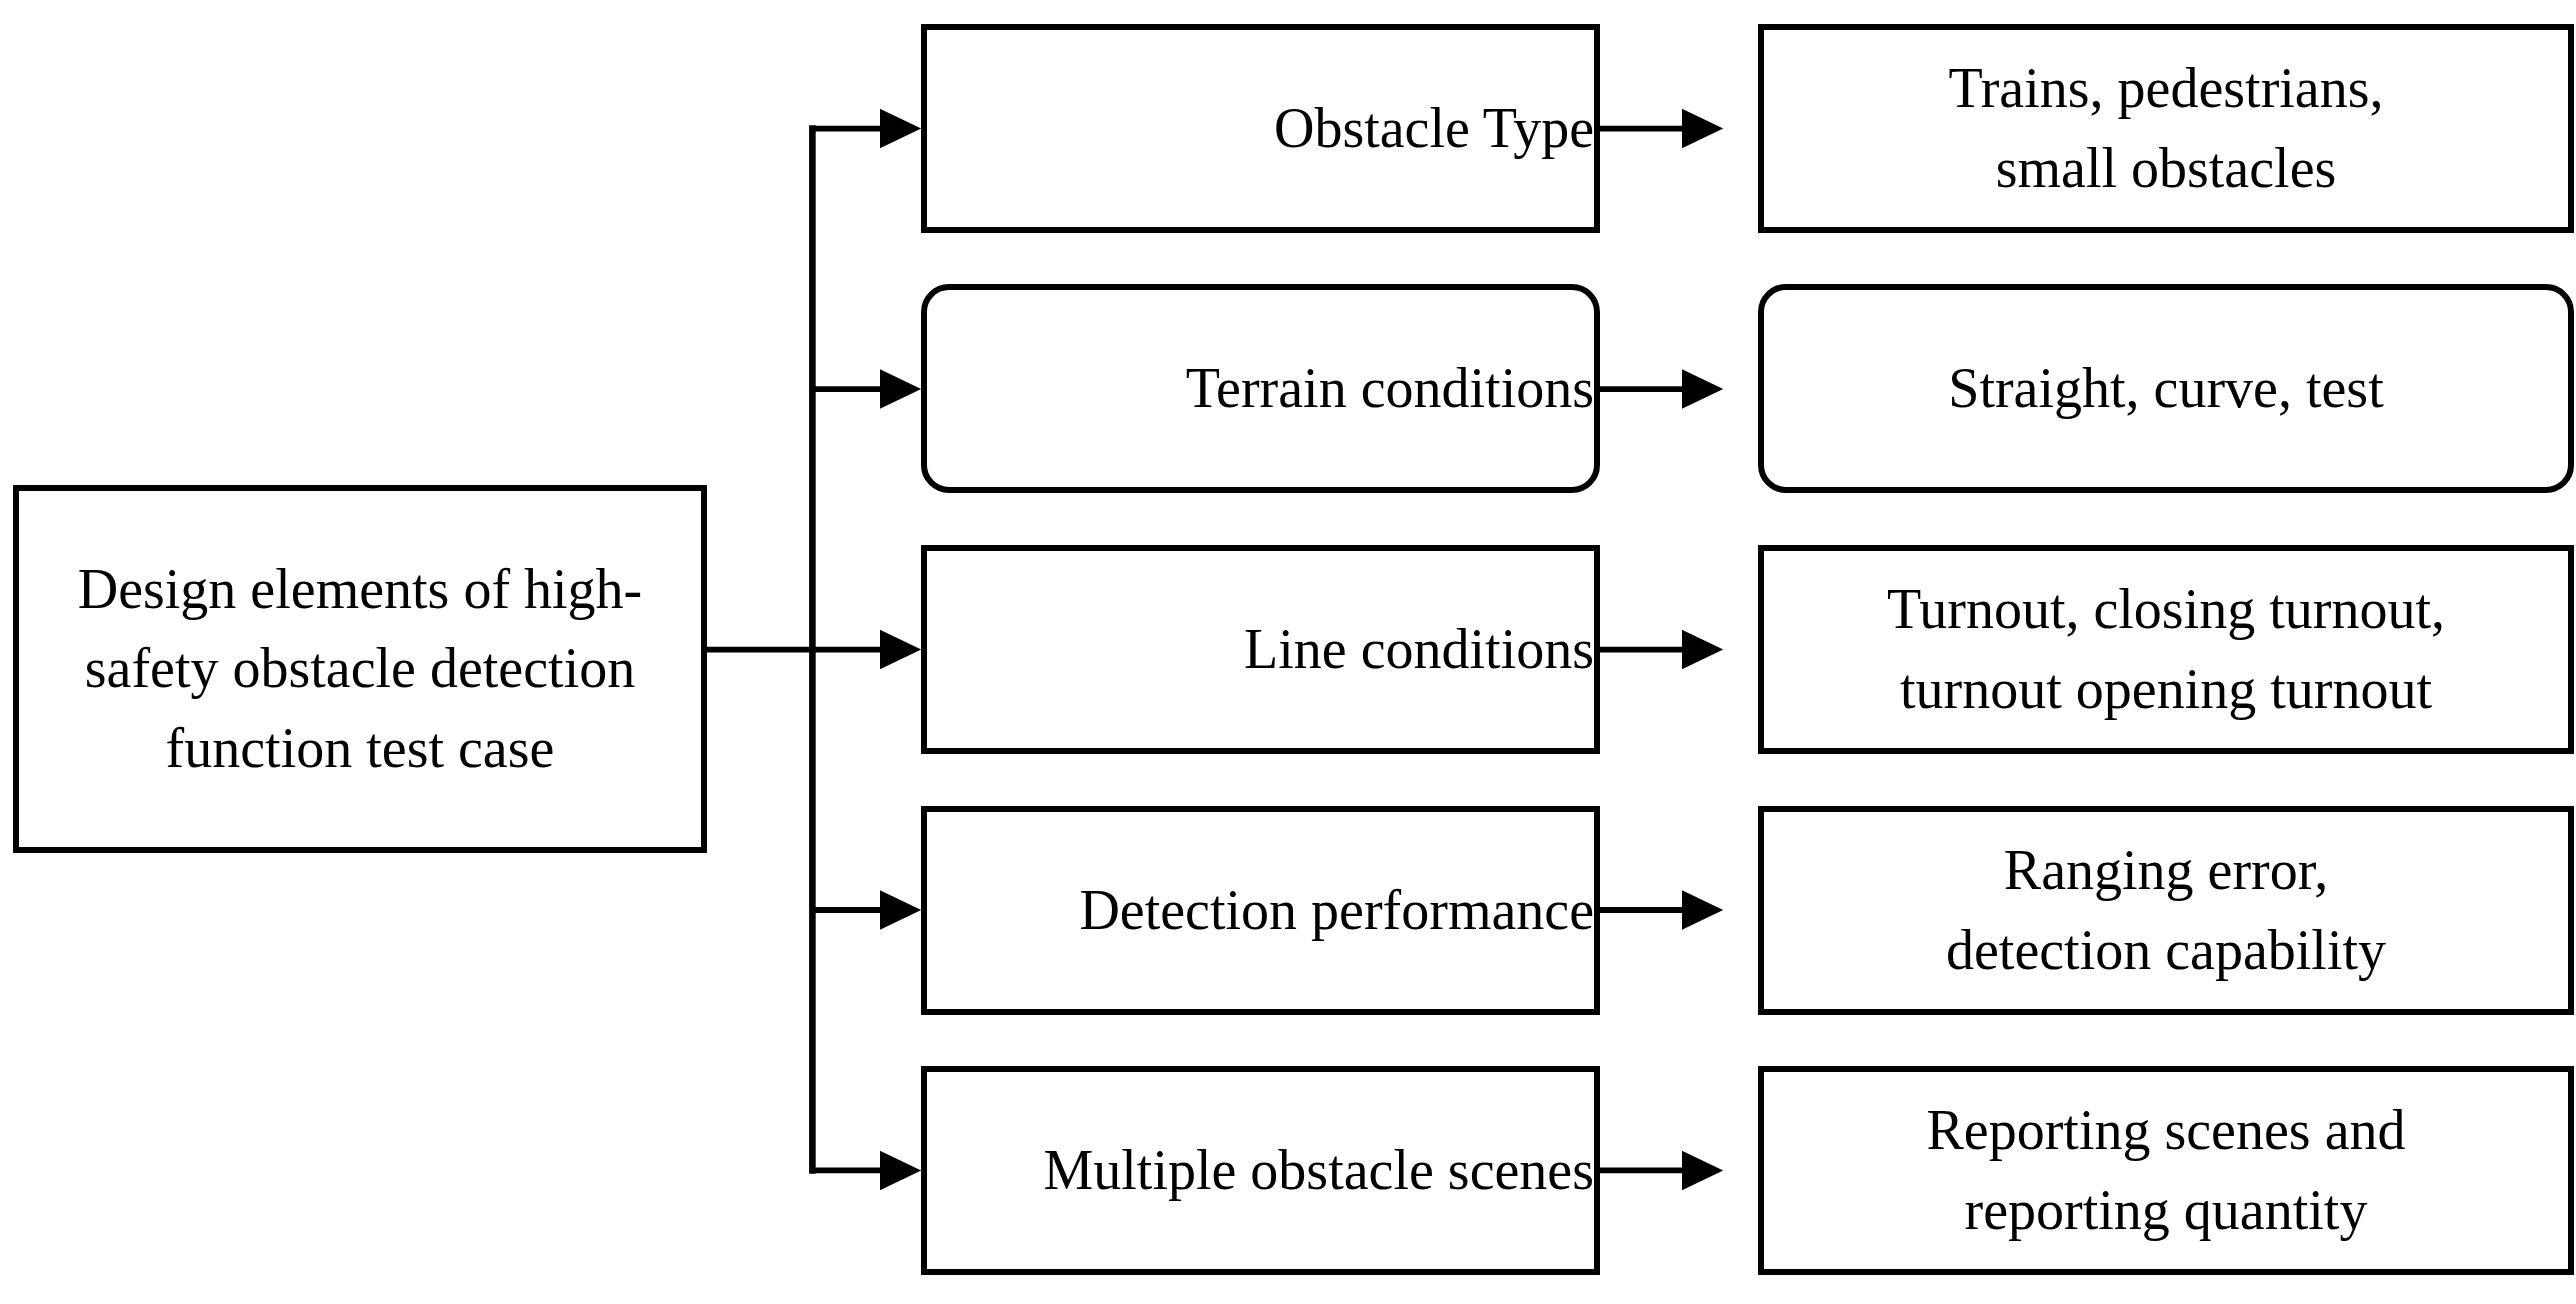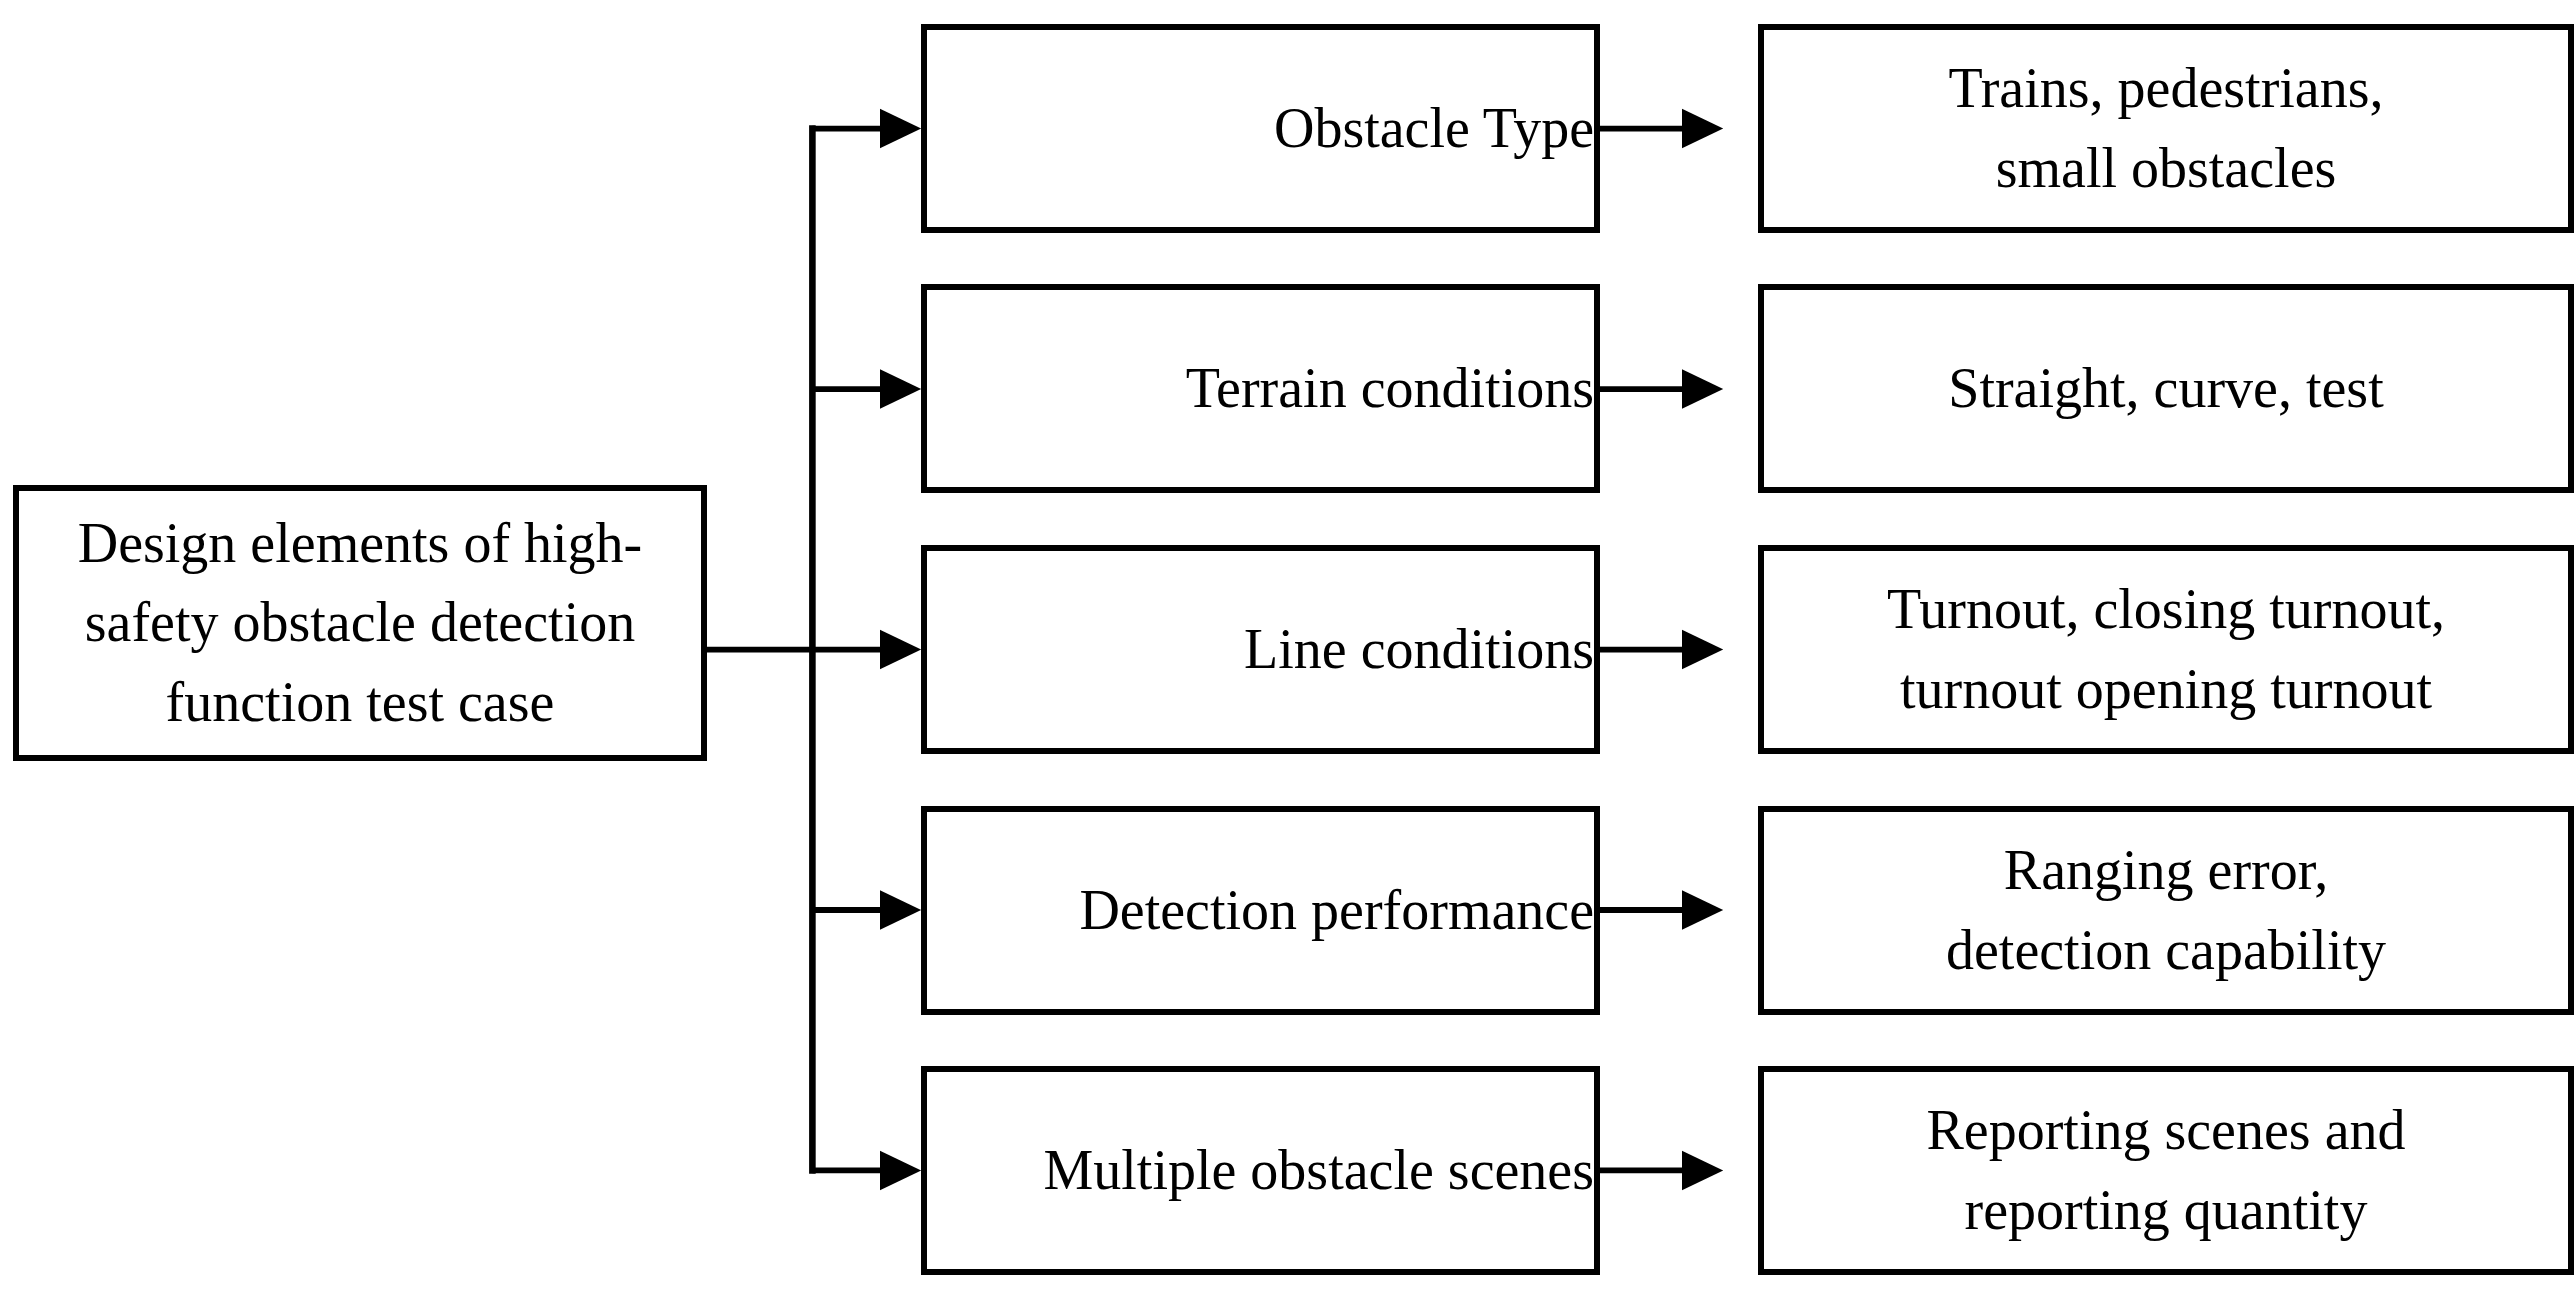--- a/index.html
+++ b/index.html
@@ -33,36 +33,36 @@
     text-align: center;
     font-size: 56px;
     line-height: 1.42;
     white-space: pre-line;
     color: #000000;
   }
   .root-box {
     left: 13px;
     top: 485px;
     width: 694px;
-    height: 276px;
+    height: 368px;
     text-align: center;
   }
   .cat-box {
     left: 921px;
     width: 679px;
     height: 209px;
     justify-content: flex-end;
   }
   .detail-box {
     left: 1758px;
     width: 816px;
     height: 209px;
   }
   .row-0 { top: 24px; }
-  .row-1 { top: 284px; }
+  .row-1 { top: 284px; border-radius: 28px; }
   .row-2 { top: 545px; }
   .row-3 { top: 806px; }
   .row-4 { top: 1066px; }
 </style>
 </head>
 <body>
 
 <div class="canvas">
 
   <svg class="connectors" viewBox="0 0 3124 1582" xmlns="http://www.w3.org/2000/svg">

